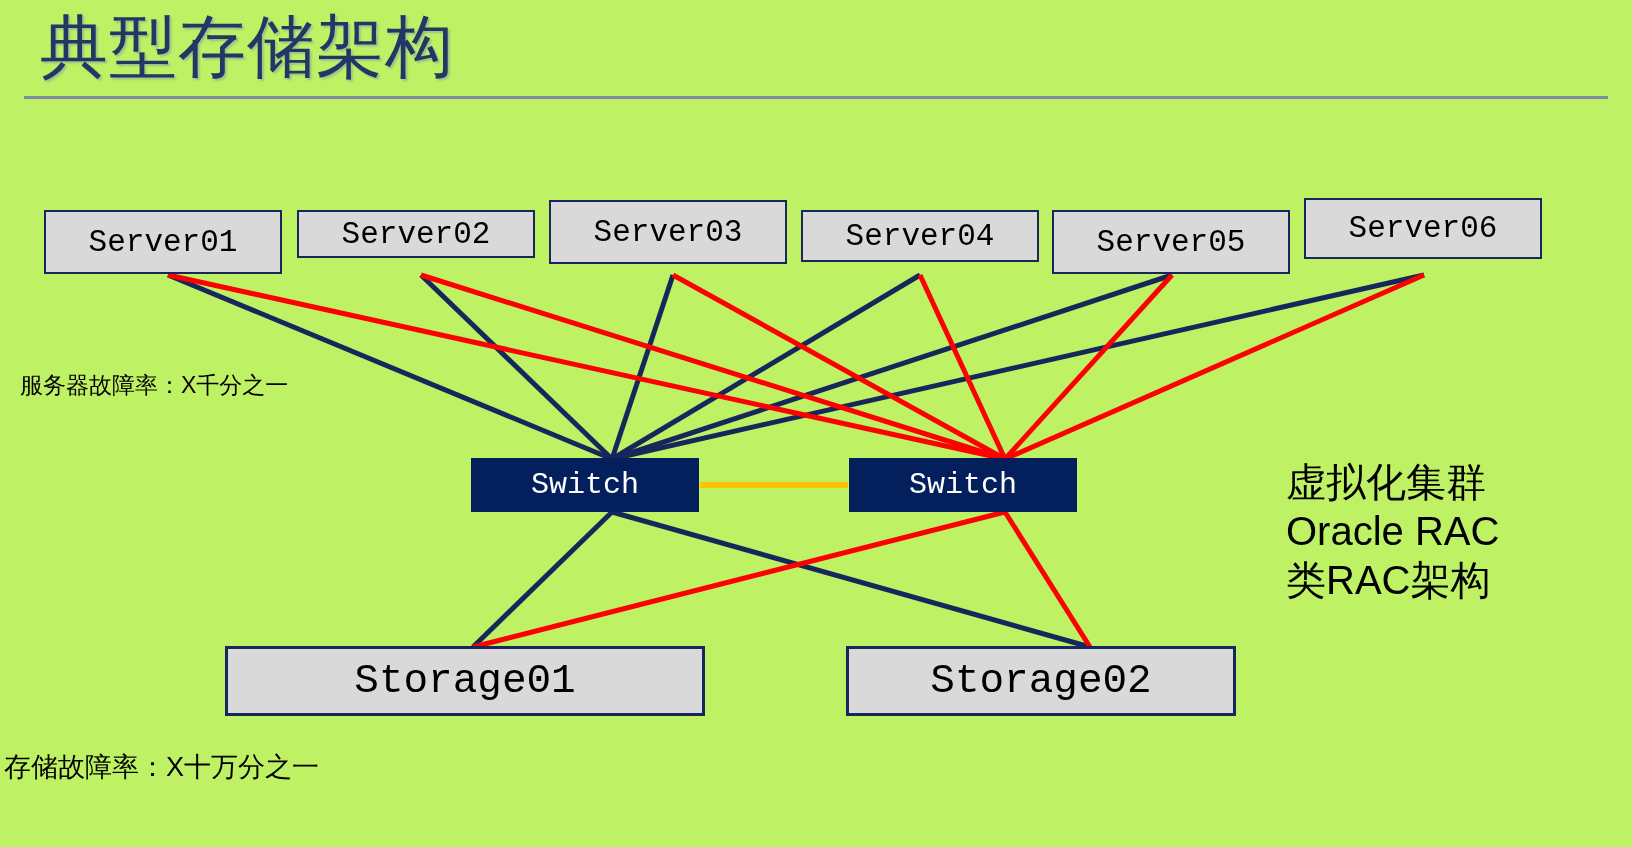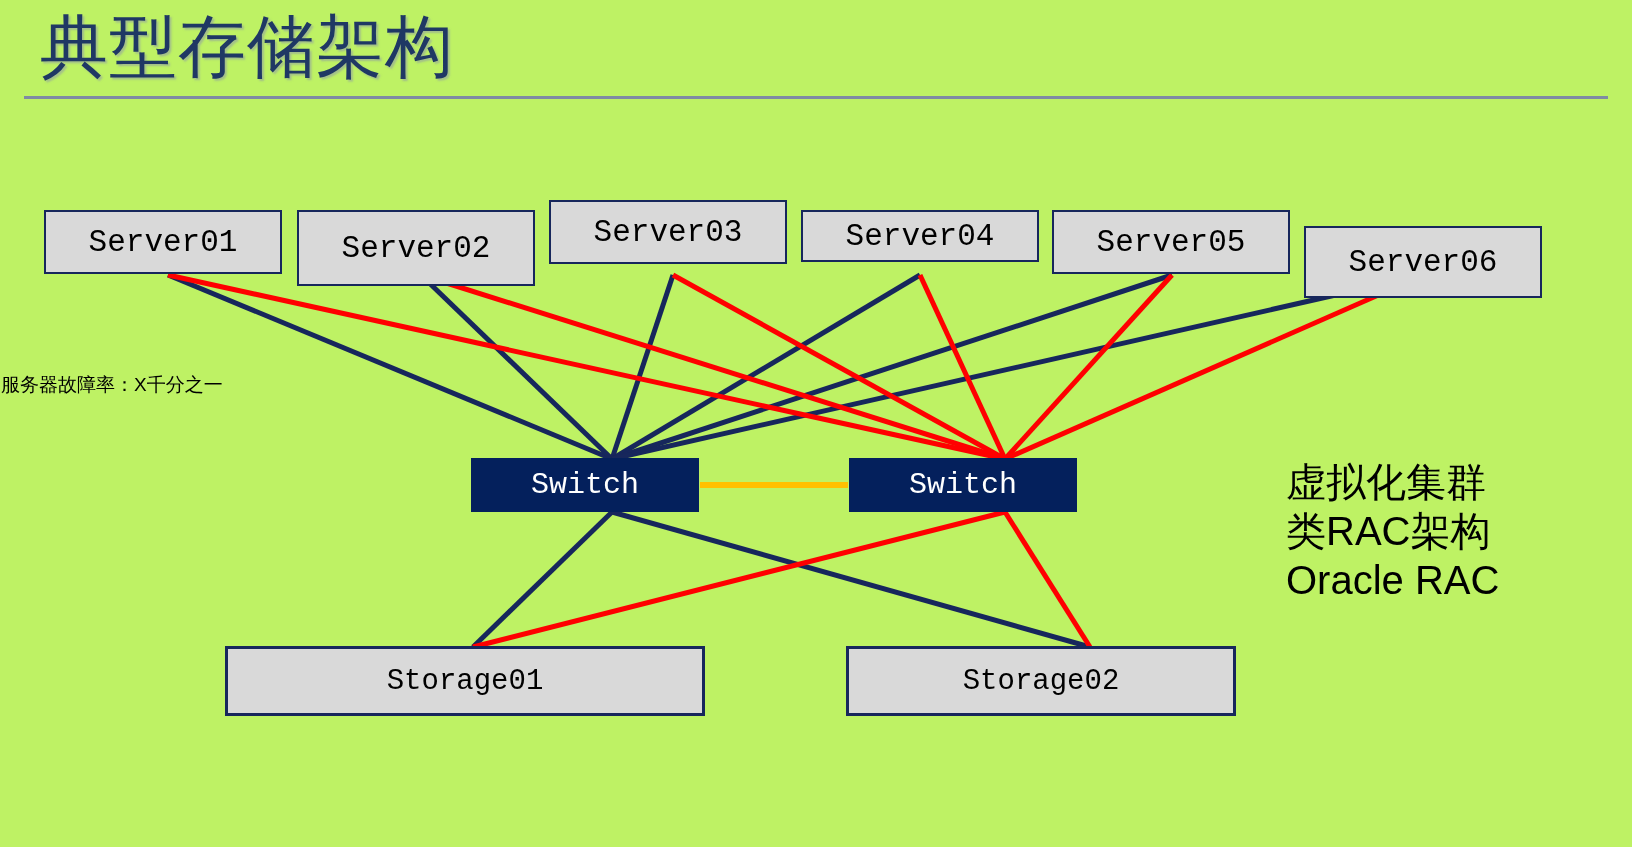--- a/index.html
+++ b/index.html
@@ -60,38 +60,38 @@
   .node.server {
     background: #d9d9d9;
     border: 2px solid #17275c;
     color: #000000;
     font-size: 31px;
   }
   .node.storage {
     background: #d9d9d9;
     border: 3px solid #17275c;
     color: #000000;
-    font-size: 29px;
+    font-size: 41px;
   }
   .node.switch {
     background: #04205c;
     border: none;
     color: #ffffff;
     font-size: 30px;
   }
   
   .free-text {
     position: absolute;
     color: #000000;
     white-space: nowrap;
   }
   #server-fail-text {
-    left: 1px;
+    left: 20px;
     top: 368px;
-    font-size: 19px;
+    font-size: 23px;
     line-height: 34px;
   }
   #storage-fail-text {
     left: 4px;
     top: 750px;
     font-size: 27px;
     line-height: 34px;
   }
   #cluster-note {
     left: 1286px;
@@ -135,52 +135,53 @@
         <line x1="1005" y1="512" x2="1090" y2="647" stroke="#ff0000" stroke-width="5" stroke-linecap="butt"></line>
       </g>
     <g id="link-interswitch-group">
         <line x1="700" y1="485" x2="848" y2="485" stroke="#ffc000" stroke-width="6" stroke-linecap="butt"></line>
       </g>
   </svg>
 
   <div class="node server" id="server-0" style="left: 44px; top: 210px; width: 238px; height: 64px;">
     <span>Server01</span>
   </div>
-  <div class="node server" id="server-1" style="left: 297px; top: 210px; width: 238px; height: 76px;">
+  <div class="node server" id="server-1" style="left: 297px; top: 210px; width: 238px; height: 48px;">
     <span>Server02</span>
   </div>
   <div class="node server" id="server-2" style="left: 549px; top: 200px; width: 238px; height: 64px;">
     <span>Server03</span>
   </div>
   <div class="node server" id="server-3" style="left: 801px; top: 210px; width: 238px; height: 52px;">
     <span>Server04</span>
   </div>
   <div class="node server" id="server-4" style="left: 1052px; top: 210px; width: 238px; height: 64px;">
     <span>Server05</span>
   </div>
-  <div class="node server" id="server-5" style="left: 1304px; top: 226px; width: 238px; height: 72px;">
+  <div class="node server" id="server-5" style="left: 1304px; top: 198px; width: 238px; height: 61px;">
     <span>Server06</span>
   </div>
 
   <div class="node switch" id="switch-0" style="left: 471px; top: 458px; width: 228px; height: 54px;">
     <span>Switch</span>
   </div>
   <div class="node switch" id="switch-1" style="left: 849px; top: 458px; width: 228px; height: 54px;">
     <span>Switch</span>
   </div>
 
   <div class="node storage" id="storage-0" style="left: 225px; top: 646px; width: 480px; height: 70px;">
     <span>Storage01</span>
   </div>
   <div class="node storage" id="storage-1" style="left: 846px; top: 646px; width: 390px; height: 70px;">
     <span>Storage02</span>
   </div>
 
   <div class="free-text" id="server-fail-text">服务器故障率：X千分之一</div>
 
+  <div class="free-text" id="storage-fail-text">存储故障率：X十万分之一</div>
 
   <div class="free-text" id="cluster-note">
     <div>虚拟化集群</div>
+    <div>Oracle RAC</div>
     <div>类RAC架构</div>
-    <div>Oracle RAC</div>
   </div>
 
 </div>
 
 </body></html>

